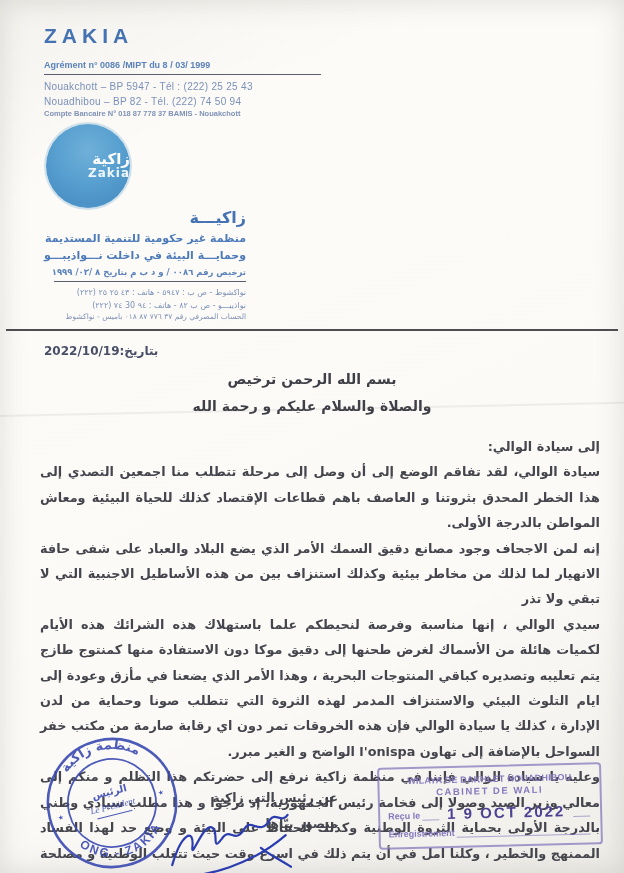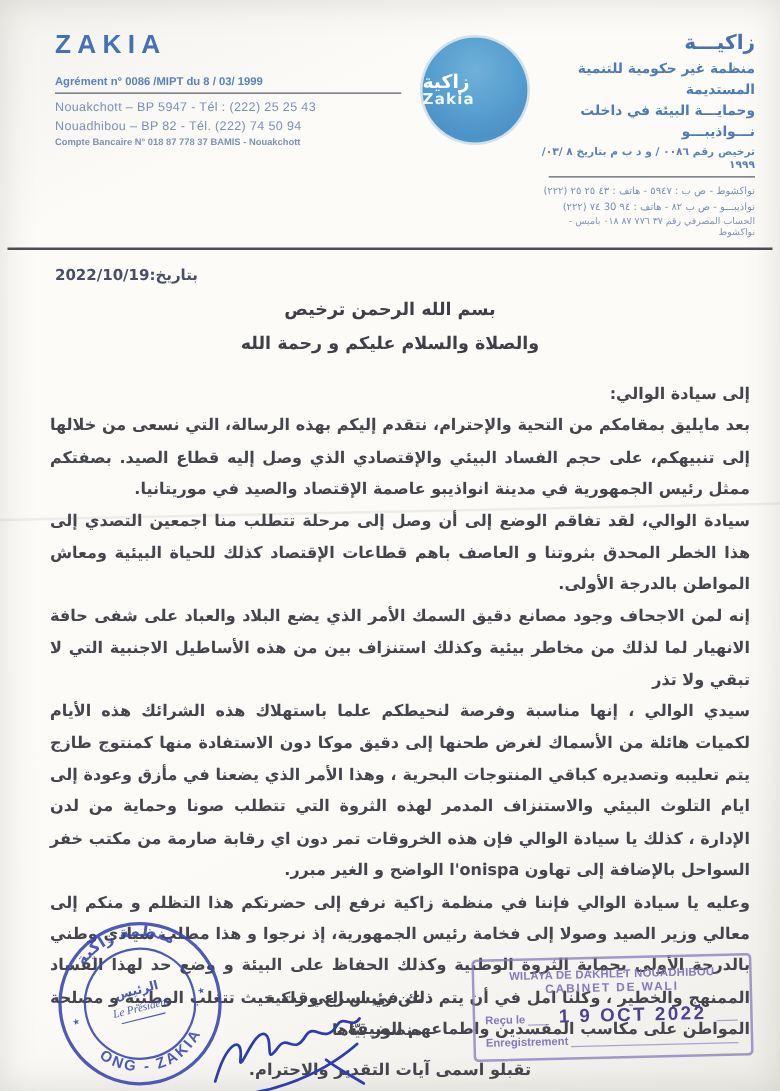--- a/index.html
+++ b/index.html
@@ -5,36 +5,36 @@
   html,body{margin:0;padding:0;background:#d8d7d2;}
   .page{
     position:relative;width:624px;height:873px;margin:0 auto;overflow:hidden;
     background:linear-gradient(155deg,#f3f2ee 0%,#fcfbf8 18%,#fbfaf7 70%,#efede8 100%);
     box-shadow:inset 0 0 28px rgba(90,90,85,.18);
     font-family:"DejaVu Sans",sans-serif;color:#45454d;
   }
   .crease{position:absolute;left:-20px;top:408px;width:700px;height:2px;
     background:rgba(120,118,110,.10);transform:rotate(-1.2deg);}
   
-  .header{display:flex;align-items:flex-start;padding:24px 14px 0 44px;}
+  .header{display:flex;align-items:flex-start;padding:24px 14px 0 44px;flex-direction:column;}
   .h-left{width:292px;color:#4d7ab8;}
   .h-left .org{font-family:"Liberation Sans","DejaVu Sans",sans-serif;
     font-size:21px;font-weight:bold;letter-spacing:5px;color:#4572b2;}
   .h-left .tag{font-family:"Liberation Sans","DejaVu Sans",sans-serif;
     font-size:10.5px;font-weight:bold;line-height:14px;margin-top:4px;color:#4d7ab8;}
   .h-left .agr{font-family:"Liberation Sans","DejaVu Sans",sans-serif;
     font-size:9px;font-weight:bold;margin-top:12px;color:#5b82ba;}
   .h-sep{border:none;border-top:1.5px solid #5a5f6e;margin:4px 0 4px 0;width:95%;}
   .h-left .addr{font-family:"Liberation Sans","DejaVu Sans",sans-serif;
     font-size:10px;line-height:15px;color:#7b90b8;letter-spacing:.3px;}
   .h-left .bank{font-family:"Liberation Sans","DejaVu Sans",sans-serif;
     font-size:7.5px;font-weight:bold;color:#7f92b6;}
   .h-logo{width:84px;height:84px;border-radius:50%;flex:0 0 84px;margin:6px 8px 0 2px;
     background:radial-gradient(circle at 50% 32%,#6fb0d9 0%,#58a0d0 45%,#4c92c6 75%,#5fa5d4 100%);
-    display:flex;flex-direction:column;align-items:flex-start;justify-content:center;
+    display:flex;flex-direction:column;align-items:flex-end;justify-content:center;
     box-shadow:0 0 0 2px rgba(130,180,215,.35);}
   .h-logo .lg-ar{color:#fff;font-size:15px;font-weight:bold;line-height:15px;}
   .h-logo .lg-la{color:#eef6fb;font-size:12px;font-weight:bold;letter-spacing:1px;line-height:13px;}
   .h-right{flex:1;direction:rtl;text-align:right;color:#4d7ab8;padding-right:6px;}
   .h-right .org{font-size:16px;font-weight:bold;color:#4572b2;letter-spacing:1px;}
   .h-right .tag{font-size:11px;font-weight:bold;line-height:17px;margin-top:3px;}
   .h-right .agr{font-size:8.5px;font-weight:bold;margin-top:3px;color:#5b82ba;}
   .h-right .addr{font-size:8px;line-height:13px;color:#7b90b8;}
   .h-right .bank{font-size:7.5px;color:#7f92b6;}
   .h-rule{border:none;border-top:2px solid #4e4e52;margin:8px 6px 0 6px;}
@@ -105,21 +105,20 @@
 
   <div class="date-line">بتاريخ:2022/10/19</div>
 
   <div class="basmala-block">
     <div>بسم الله الرحمن ترخيص</div>
     <div>والصلاة  والسلام عليكم و رحمة الله</div>
   </div>
 
   <div class="body-text">
     <p>إلى سيادة الوالي:</p>
-    <p>بعد مايليق بمقامكم من التحية والإحترام، نتقدم إليكم بهذه الرسالة، التي نسعى من خلالها إلى تنبيهكم، على حجم  الفساد البيئي والإقتصادي الذي وصل إليه قطاع الصيد. بصفتكم ممثل رئيس الجمهورية في مدينة انواذيبو عاصمة الإقتصاد والصيد في موريتانيا.</p>
     <p>سيادة الوالي، لقد تفاقم الوضع إلى أن وصل إلى مرحلة تتطلب منا اجمعين التصدي إلى هذا الخطر المحدق بثروتنا و العاصف باهم قطاعات الإقتصاد كذلك للحياة البيئية ومعاش المواطن بالدرجة الأولى.</p>
     <p>إنه لمن الاجحاف وجود مصانع دقيق السمك الأمر الذي يضع البلاد والعباد على شفى حافة الانهيار لما لذلك من مخاطر بيئية وكذلك استنزاف بين من هذه الأساطيل الاجنبية التي لا تبقي ولا تذر</p>
     <p>سيدي الوالي ، إنها مناسبة وفرصة لنحيطكم علما باستهلاك هذه الشرائك هذه الأيام لكميات هائلة من الأسماك لغرض طحنها إلى دقيق موكا دون الاستفادة منها كمنتوج طازج يتم تعليبه وتصديره كباقي المنتوجات البحرية ، وهذا الأمر الذي يضعنا في مأزق وعودة إلى ايام التلوث البيئي والاستنزاف المدمر لهذه الثروة التي تتطلب صونا وحماية من لدن الإدارة ، كذلك يا سيادة الوالي فإن هذه الخروقات تمر دون اي رقابة صارمة من مكتب خفر السواحل بالإضافة إلى تهاون  l'onispa  الواضح و الغير مبرر.</p>
     <p>وعليه يا سيادة الوالي فإننا في منظمة زاكية نرفع إلى حضرتكم هذا التظلم و منكم إلى معالي وزير الصيد وصولا إلى فخامة رئيس الجمهورية، إذ نرجوا و هذا مطلب سيادي وطني بالدرجة الأولى بحماية الثروة الوطنية وكذلك الحفاظ على البيئة و وضع حد لهذا الفساد الممنهج والخطير ، وكلنا امل في أن يتم ذلك في اسرع وقت حيث تتغلب الوطنية و مصلحة المواطن على مكاسب المفسدين واطماعهم الضيقة .</p>
   </div>
 
   <div class="closing">تقبلو اسمى آيات التقدير والاحترام.</div>
 
   <div class="bottom">
 

